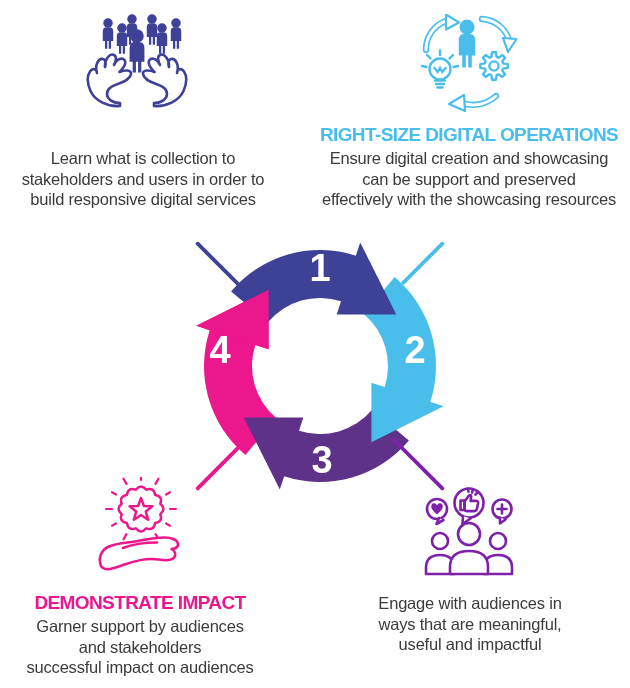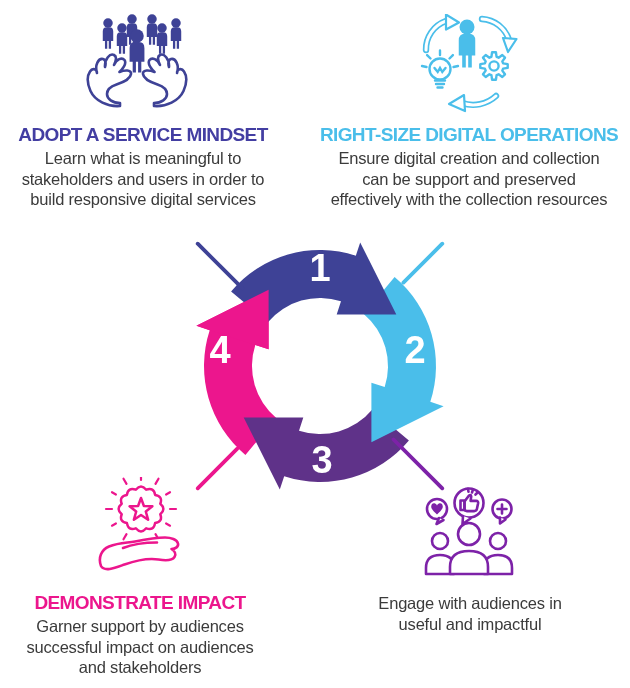--- a/index.html
+++ b/index.html
@@ -73,23 +73,22 @@
     <g fill="#ffffff" stroke="var(--navy)" stroke-width="2.6" stroke-linejoin="round" stroke-linecap="round">
       <path id="lh" d="M34,94 C22,95 9,89 4.5,79 C1,71 1,64 4,59.5 C6.5,55.5 11,57 11,61
                C8.5,53 12.5,46 17,47 C20,47.8 20,52 19,55
                C18.5,47 24,41 28,43 C31,44.6 30,49 28,53
                C30.5,47 36,45 38.5,48 C40.5,51 37.5,56 33.5,60
                C38.5,58 45.5,57.5 45,62 C44.5,66.5 36.5,70.5 30.5,72.5
                C24.5,74.5 21,78 21,82 C21,87 26.5,91 34,91 Z"></path>
       <use href="#lh" transform="translate(102,0) scale(-1,1)"></use>
     </g>
   </svg>
-  <h2 class="step-title c-navy" style="left:0;top:123px;width:286px">ADOPT A SERVICE MINDSET</h2>
   <div class="step-desc" style="left:0;top:148px;width:286px">
-    <div>Learn what is meaningful to</div>
+    <div>Learn what is collection to</div>
     <div>stakeholders and users in order to</div>
     <div>build responsive digital services</div>
   </div>
 
   <svg class="icon" style="left:418px;top:14px" width="102" height="100" viewBox="0 0 102 100">
 
     <g fill="none" stroke-linecap="round">
       <g stroke="var(--cyan)" stroke-width="6.4">
         <path d="M8,36 A30,30 0 0 1 28,7"></path>
         <path d="M64,5 A30,30 0 0 1 91,26"></path>
@@ -122,23 +121,23 @@
       <path d="M22,41 v-4.5 M12.5,44.5 l-3.4,-3.4 M31.5,44.5 l3.4,-3.4 M8.5,53 l-4.5,-1 M35.5,53 l4.5,-1"></path>
     </g>
 
     <g id="gear2-group">
         <polygon points="73.4,42.9 74.1,38.3 77.9,38.3 78.6,42.9 80.6,43.7 84.3,41.0 87.0,43.7 84.3,47.4 85.1,49.4 89.7,50.1 89.7,53.9 85.1,54.6 84.3,56.6 87.0,60.3 84.3,63.0 80.6,60.3 78.6,61.1 77.9,65.7 74.1,65.7 73.4,61.1 71.4,60.3 67.7,63.0 65.0,60.3 67.7,56.6 66.9,54.6 62.3,53.9 62.3,50.1 66.9,49.4 67.7,47.4 65.0,43.7 67.7,41.0 71.4,43.7" fill="#ffffff" stroke="var(--cyan)" stroke-width="2.4" stroke-linejoin="round"></polygon>
         <circle cx="76" cy="52" r="4.6" fill="#ffffff" stroke="var(--cyan)" stroke-width="2.4"></circle>
       </g>
   </svg>
   <h2 class="step-title c-cyan" style="left:312px;top:123px;width:314px">RIGHT-SIZE DIGITAL OPERATIONS</h2>
   <div class="step-desc" style="left:312px;top:148px;width:314px">
-    <div>Ensure digital creation and collection</div>
+    <div>Ensure digital creation and showcasing</div>
     <div>can be support and preserved</div>
-    <div>effectively with the collection resources</div>
+    <div>effectively with the showcasing resources</div>
   </div>
 
   <svg class="icon" style="left:130px;top:176px" width="380" height="380" viewBox="0 0 380 380">
     <g id="cycle-segments">
         <path d="M115.4,278.9 A116,116 0 0 1 79.7,154.2 L66.4,149.8 L138.6,113.7 L138.6,173.3 L125.3,169.0 A68,68 0 0 0 146.3,242.1 Z" fill="#EC168D"></path>
         <path d="M278.9,264.6 A116,116 0 0 1 154.2,300.3 L149.8,313.6 L113.7,241.4 L173.3,241.4 L169.0,254.7 A68,68 0 0 0 242.1,233.7 Z" fill="#5F3289"></path>
         <path d="M264.6,101.1 A116,116 0 0 1 300.3,225.8 L313.6,230.2 L241.4,266.3 L241.4,206.7 L254.7,211.0 A68,68 0 0 0 233.7,137.9 Z" fill="#4ABEEA"></path>
         <path d="M101.1,115.4 A116,116 0 0 1 225.8,79.7 L230.2,66.4 L266.3,138.6 L206.7,138.6 L211.0,125.3 A68,68 0 0 0 137.9,146.3 Z" fill="#3E4296"></path>
         <path d="M79.7,154.2 L66.4,149.8 L138.6,113.7 L138.6,173.3 Z" fill="#EC168D"></path>
       </g>
@@ -176,22 +175,22 @@
       <path d="M7,89 C4,81 7,73 15,69.5 C25,65.5 33,66 41,64.5 C51,62.5 61,60.5 71,60.5
                C77,60.5 83,62.5 84,66.5 C84.8,69.5 81.5,72 77.5,72
                C80.5,74 82.5,77 80.5,80 C78,83.8 70.5,83.5 64.5,82.5
                C52.5,80.5 40.5,84 30.5,87.5 C22.5,90.3 10.5,95.5 7,89 Z"></path>
       <path fill="none" d="M29,71 C39,67 51,65.5 63,65.5"></path>
     </g>
   </svg>
   <h2 class="step-title c-pink" style="left:0;top:591px;width:280px">DEMONSTRATE IMPACT</h2>
   <div class="step-desc" style="left:0;top:616px;width:280px">
     <div>Garner support by audiences</div>
+    <div>and stakeholders</div>
     <div>successful impact on audiences</div>
-    <div>and stakeholders</div>
   </div>
 
   <svg class="icon" style="left:420px;top:486px" width="98" height="92" viewBox="0 0 98 92">
     <g fill="#ffffff" stroke="var(--bpurple)" stroke-width="2.6" stroke-linejoin="round" stroke-linecap="round">
 
       <g>
         <circle cx="17" cy="23" r="10"></circle>
         <path d="M19,32 l-2.5,6 l7,-4"></path>
         <path d="M17,28.5 c-3,-3 -5.8,-5.2 -5.8,-8 c0,-2.4 2,-3.8 3.9,-2.9 c0.9,0.45 1.6,1.1 1.9,1.9 c0.3,-0.8 1,-1.45 1.9,-1.9 c1.9,-0.9 3.9,0.5 3.9,2.9 c0,2.8 -2.8,5 -5.8,8 z" fill="var(--bpurple)" stroke="none"></path>
       </g>
@@ -215,16 +214,17 @@
         <path d="M6,88 v-6 q0,-13 14,-13 q14,0 14,13 v6 z"></path>
         <circle cx="78" cy="55" r="8"></circle>
         <path d="M64,88 v-6 q0,-13 14,-13 q14,0 14,13 v6 z"></path>
         <circle cx="49" cy="48" r="11"></circle>
         <path d="M30,88 v-7 q0,-16 19,-16 q19,0 19,16 v7 z"></path>
       </g>
     </g>
   </svg>
   <div class="step-desc" style="left:320px;top:593px;width:300px">
     <div>Engage with audiences in</div>
+    <div>ways that are meaningful,</div>
     <div>useful and impactful</div>
   </div>
 
 </div>
 
 </body></html>

